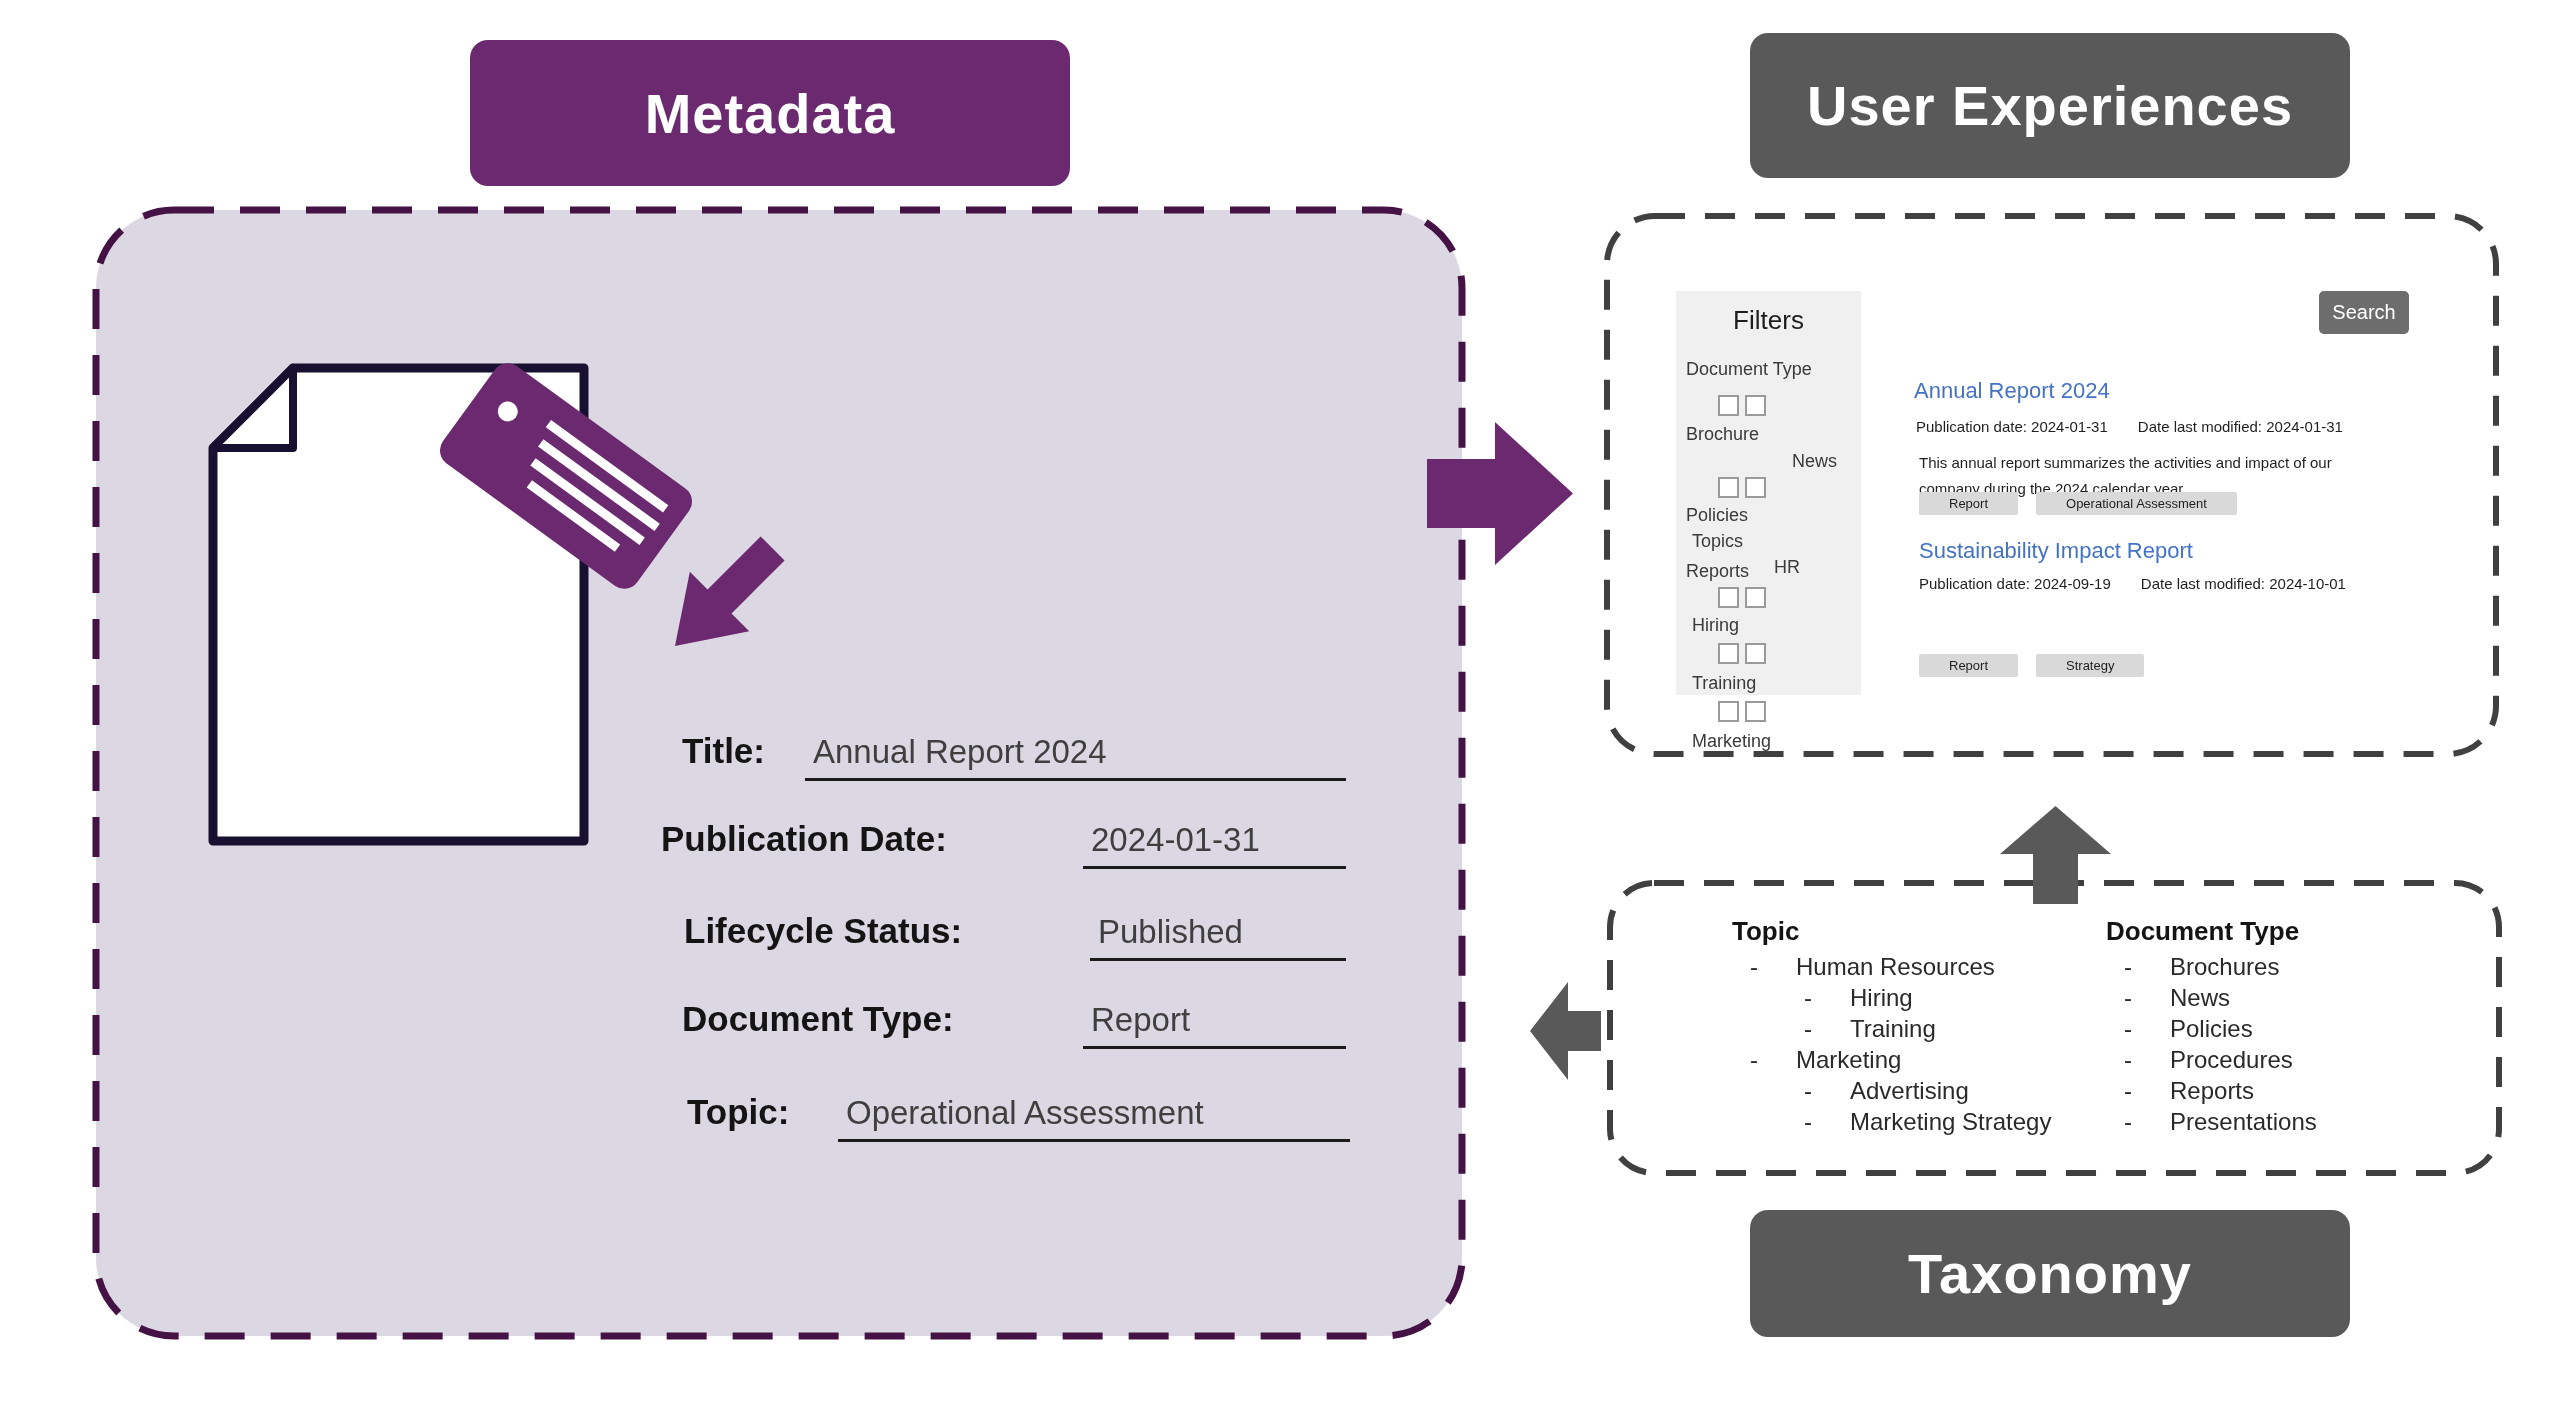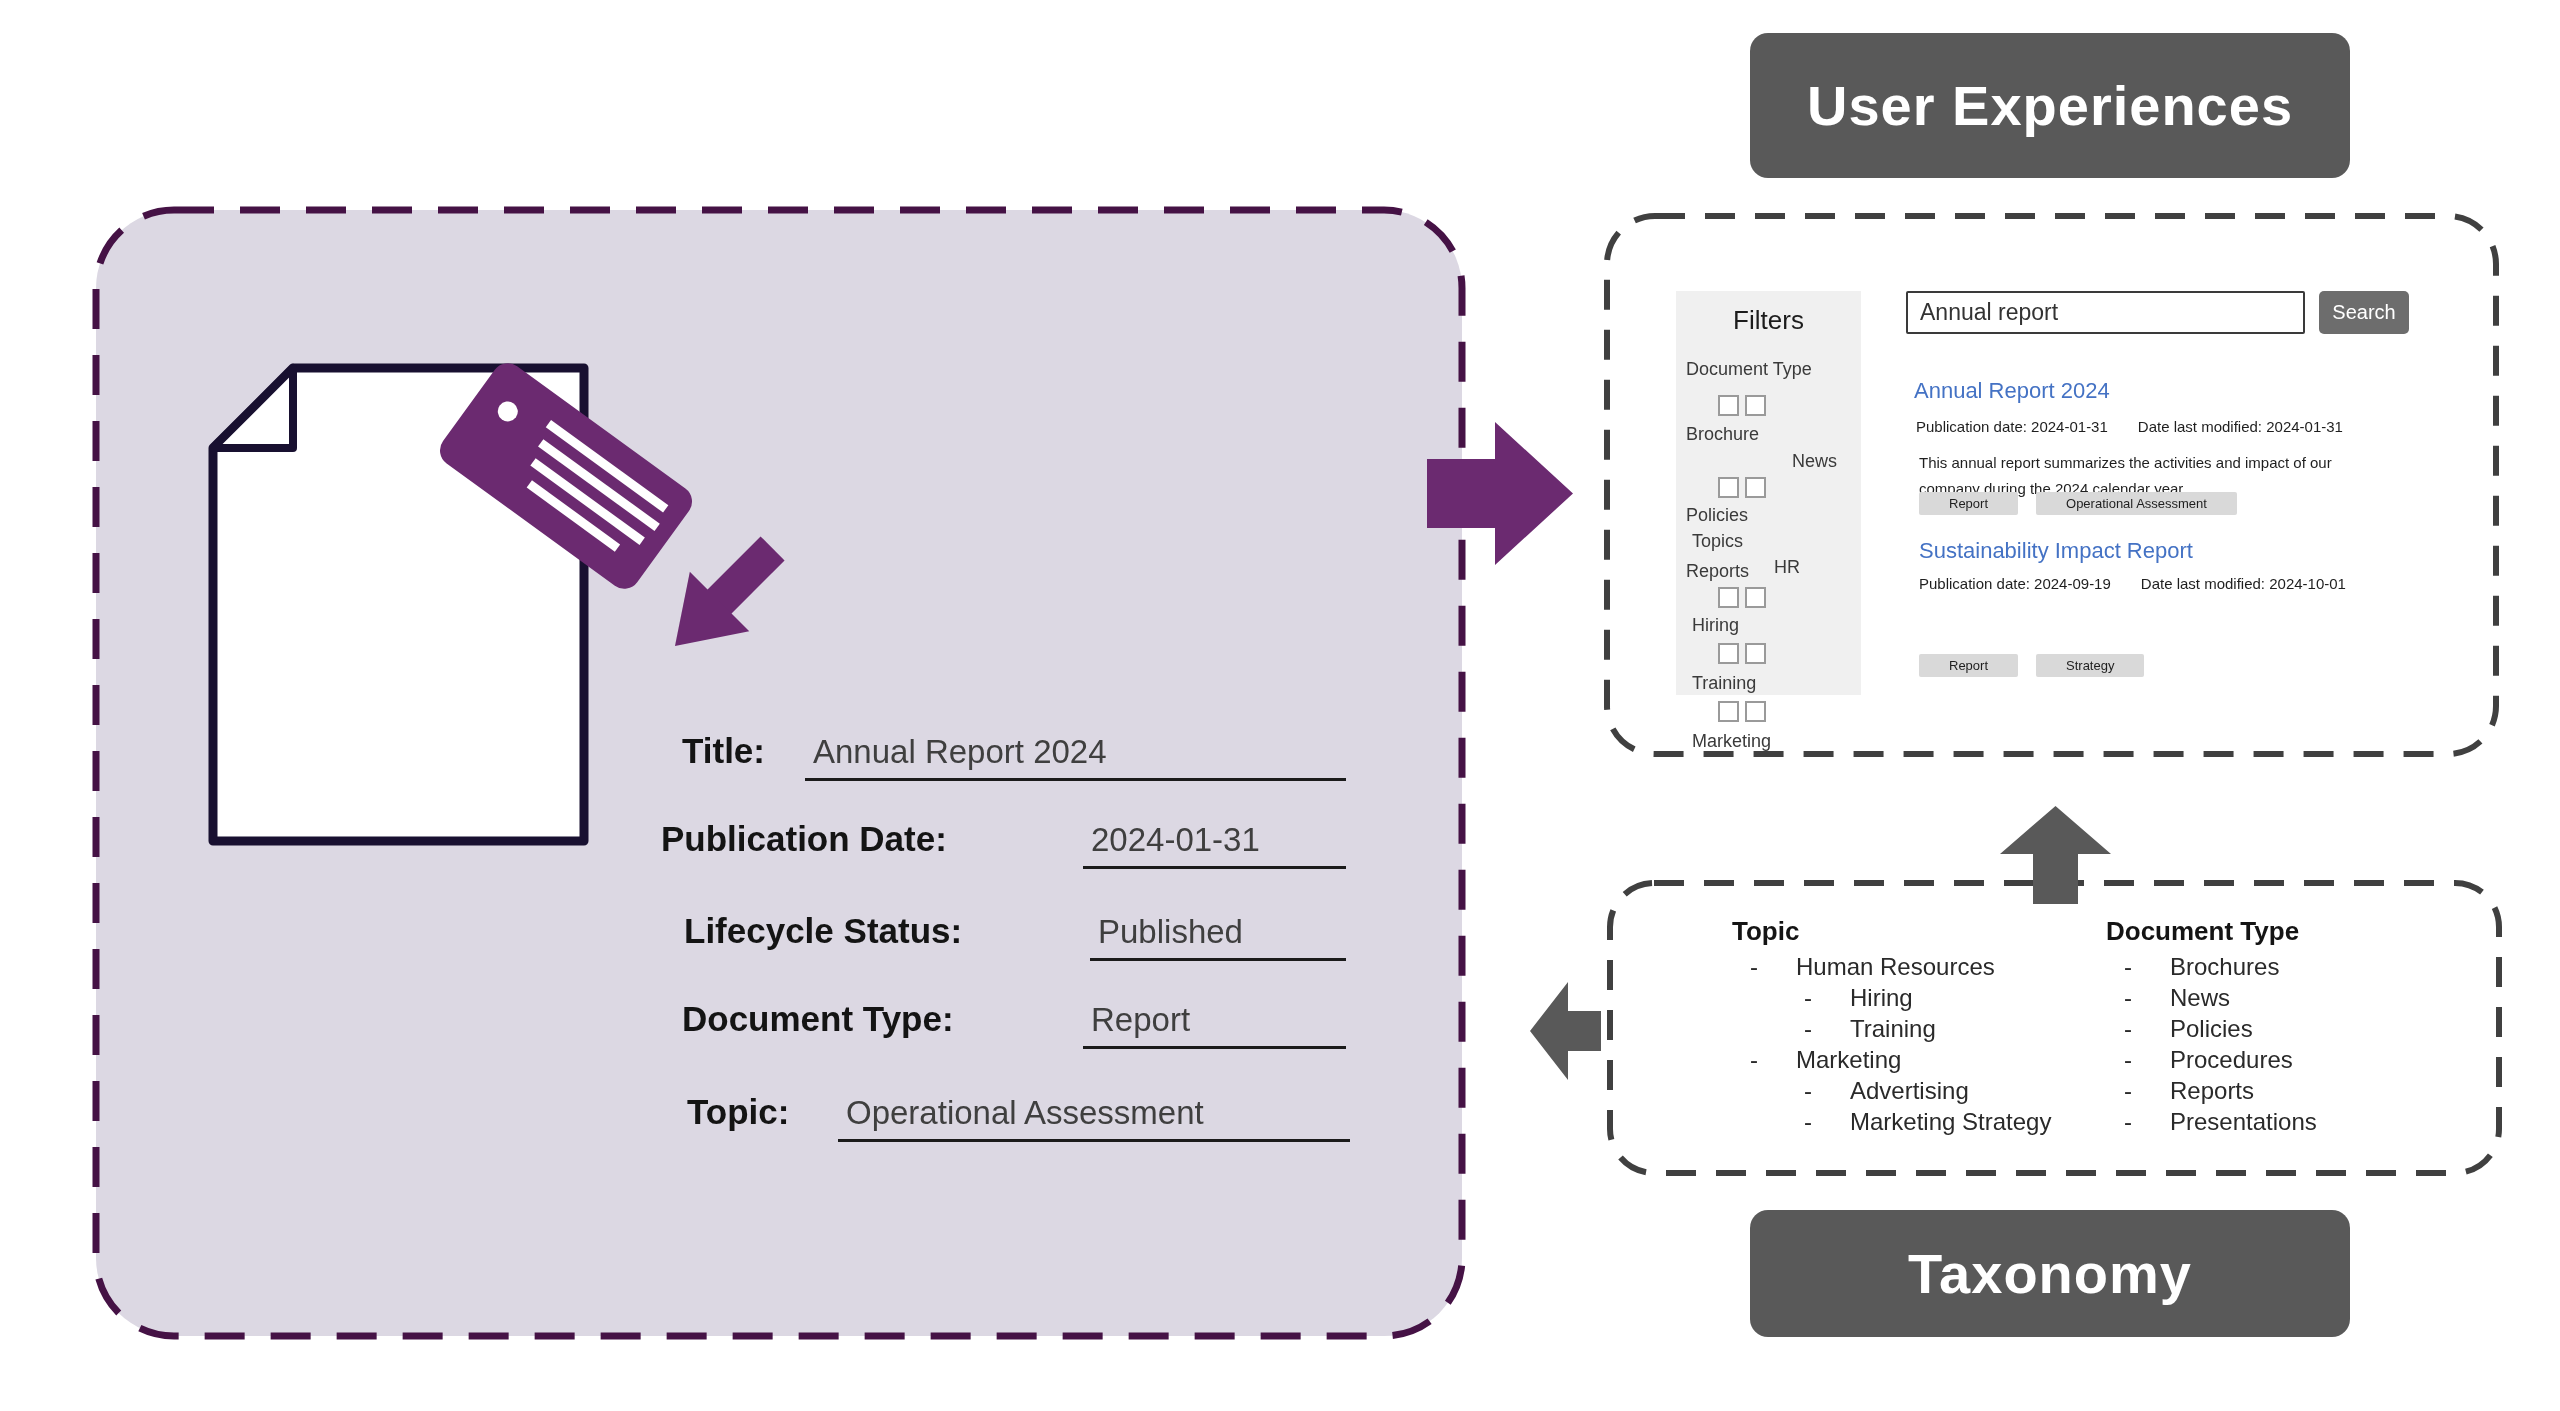--- a/index.html
+++ b/index.html
@@ -63,20 +63,23 @@
   .tax-item.lvl2 { margin-left:72px; }
 
   
   .arrow { position:absolute; }
 </style>
 </head>
 <body>
 
 <div class="canvas">
 
+  <div class="pill" id="metadata-header">
+    <span>Metadata</span>
+  </div>
 
   <div class="panel" id="metadata-panel">
     <svg class="border" width="1376" height="1136">
       <rect x="5" y="5" width="1366" height="1126" rx="78" fill="#dcd8e3" stroke="#451245" stroke-width="7" stroke-dasharray="40 26"></rect>
     </svg>
 
     <svg id="illustration" width="620" height="520" viewBox="0 0 620 520">
 
       <path d="M 92 18 L 383 18 L 383 491 L 12 491 L 12 98 Z" fill="#ffffff" stroke="#181030" stroke-width="9" stroke-linejoin="round"></path>
       <path d="M 92 18 L 92 98 L 12 98 Z" fill="#ffffff" stroke="#181030" stroke-width="8" stroke-linejoin="round"></path>
@@ -160,21 +163,20 @@
       <div class="filter-label" style="left:16px; top:382px;">Training</div>
 
       <div class="cb-pair" style="left:42px; top:410px;">
         <div class="cb"></div>
         <div class="cb"></div>
       </div>
 
       <div class="filter-label" style="left:16px; top:440px;">Marketing</div>
     </div>
 
-    <input id="search-input" type="text" value="Annual report" style="">
     <button id="search-button">Search</button>
 
     <div class="result-title" style="left:311px; top:166px;">Annual Report 2024</div>
     <div class="result-meta" style="left:313px; top:206px;">
       <span>Publication date: 2024-01-31</span><span class="mod">Date last modified: 2024-01-31</span>
     </div>
     <div class="result-desc" style="left:316px; top:238px; width:430px;">This annual report summarizes the activities and impact of our company during the 2024 calendar year.</div>
     <div class="chip-row" style="left:316px; top:280px;">
       <span class="chip">Report</span>
       <span class="chip">Operational Assessment</span>

